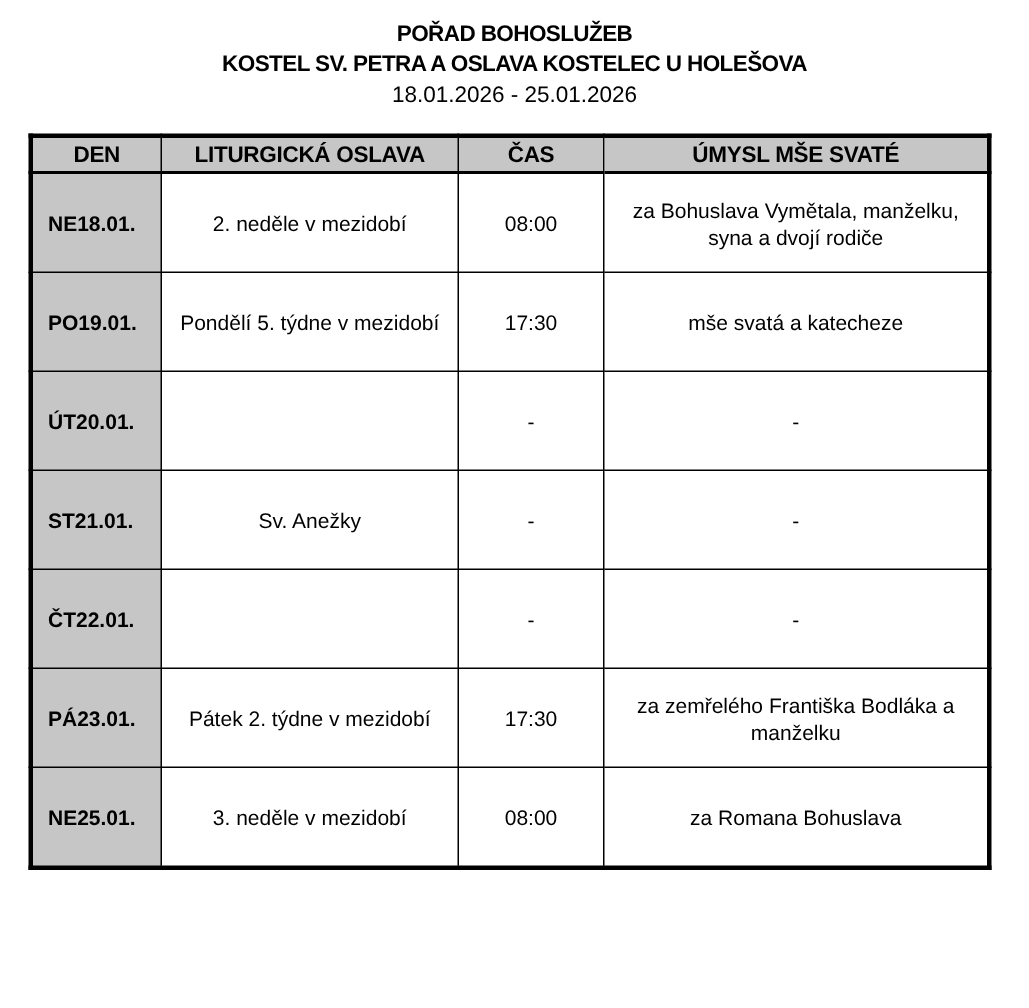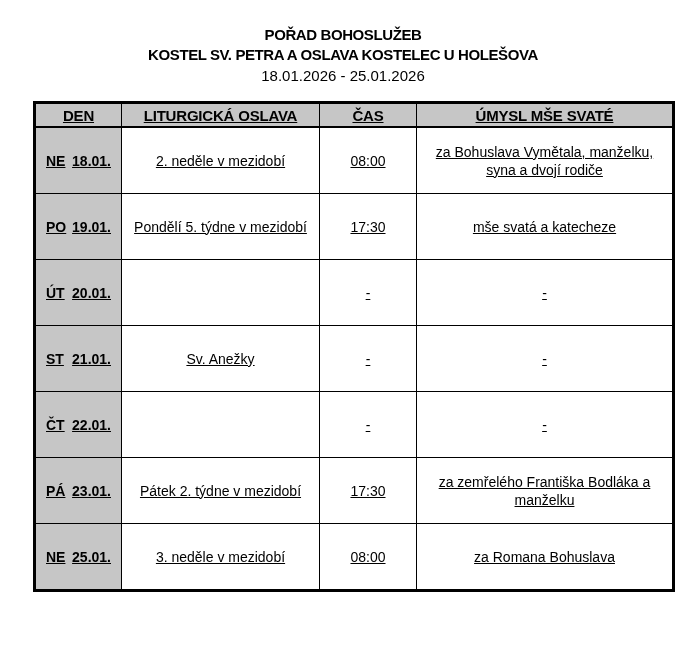--- a/index.html
+++ b/index.html
@@ -12,40 +12,38 @@
     background:#ffffff;
     width:686px;
     height:672px;
     font-family:"Liberation Sans", sans-serif;
     color:#000;
     -webkit-font-smoothing:antialiased;
   }
   .doc-header{
     padding-top:13px;
     text-align:center;
-    margin-top:12px;
   }
   .title-line{
     font-size:15px;
     font-weight:bold;
     line-height:20px;
     letter-spacing:-0.4px;
   }
   .date-line{
     font-size:15px;
     line-height:19px;
     margin-top:1px;
   }
   table.schedule{
     border-collapse:collapse;
     table-layout:fixed;
     width:639px;
-    margin:16px 0 0 33px;
+    margin:16px 0 0 19px;
     border:3px solid var(--border-color);
-    text-decoration:underline;
   }
   table.schedule th,
   table.schedule td{
     border:1.5px solid var(--border-color);
     overflow:hidden;
   }
   table.schedule th{
     background:var(--cell-gray);
     font-size:15px;
     font-weight:bold;
@@ -63,21 +61,21 @@
     padding:0 10px;
     line-height:18px;
   }
   td.day-cell{
     background:var(--cell-gray);
     font-weight:bold;
     padding:0 5px;
   }
   .day-wrap{
     display:flex;
-    justify-content:space-between;
+    justify-content:flex-start;
     align-items:center;
     width:100%;
   }
   td.time-cell{
     padding:0 4px;
   }
   td.intention-cell{
     padding:0 12px;
   }
 </style>

